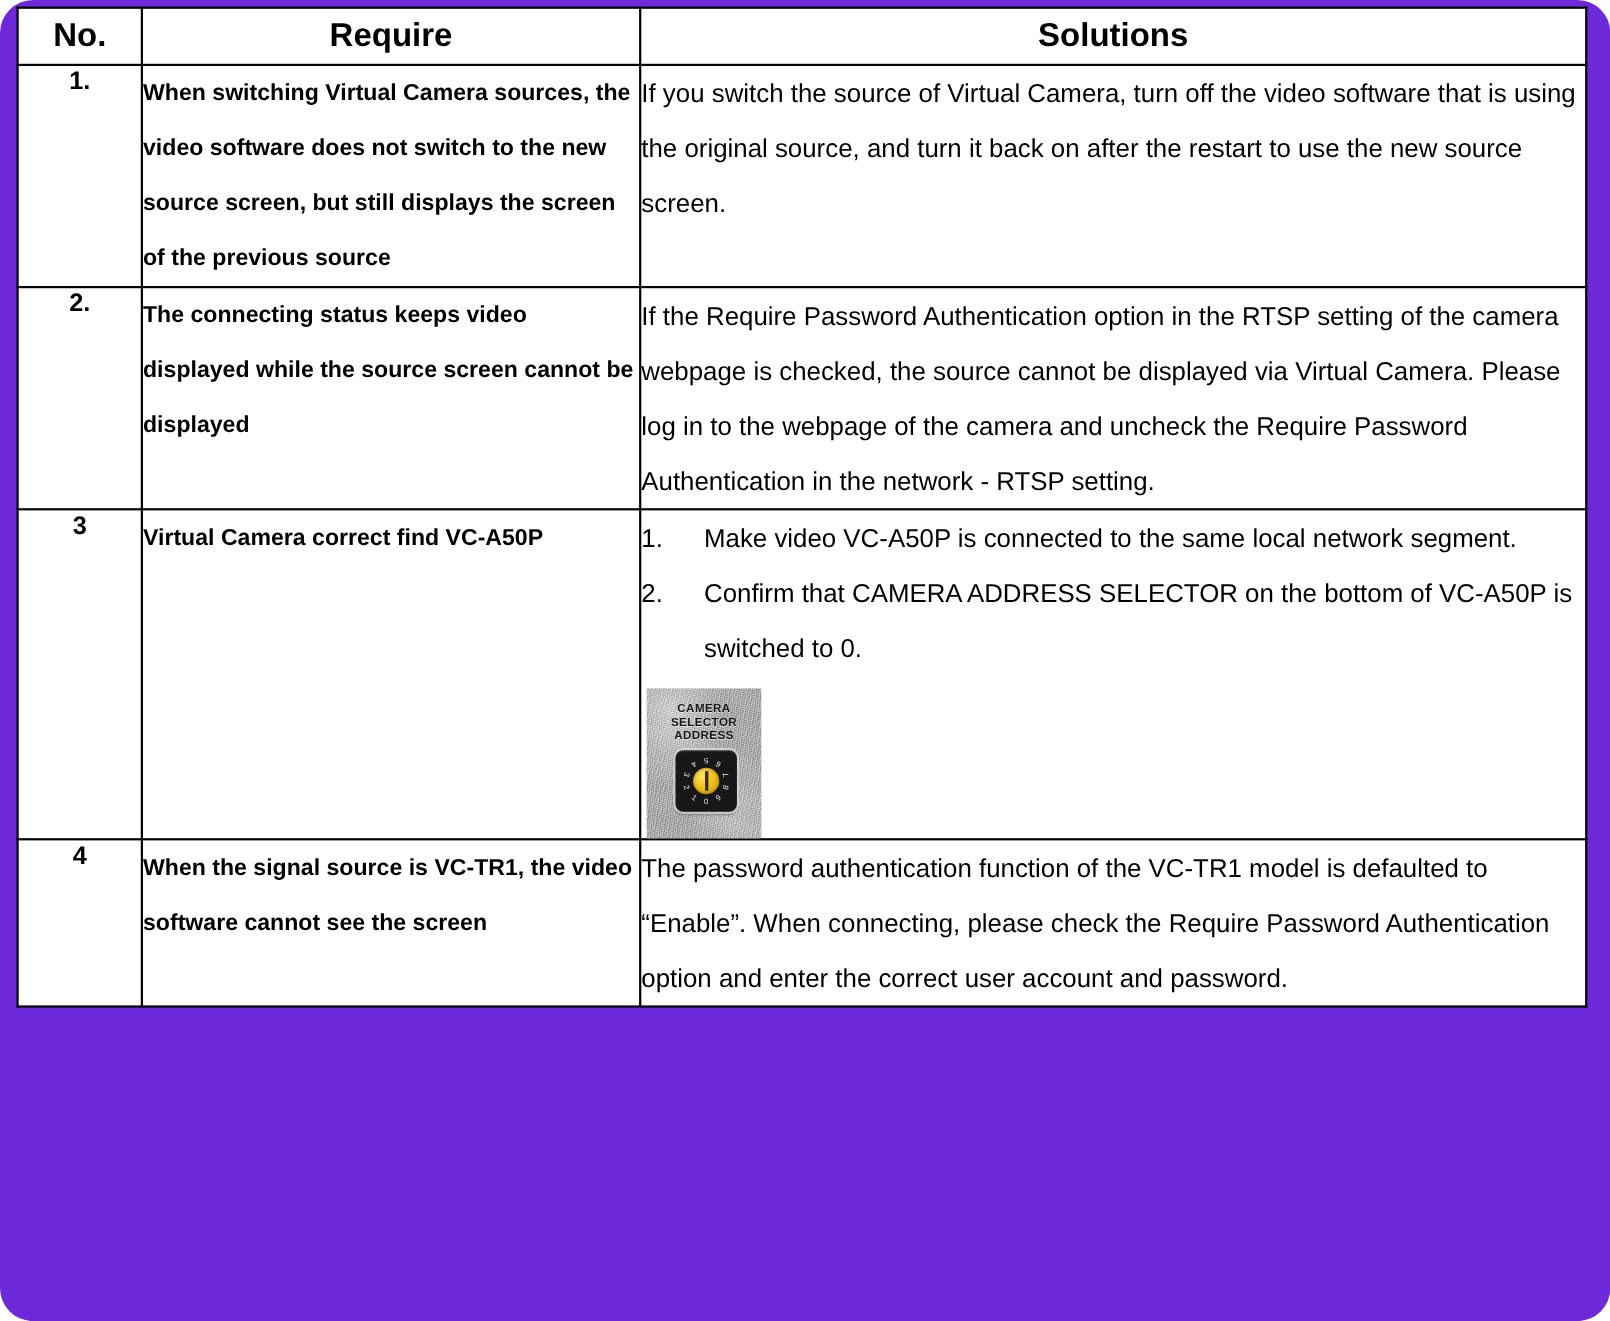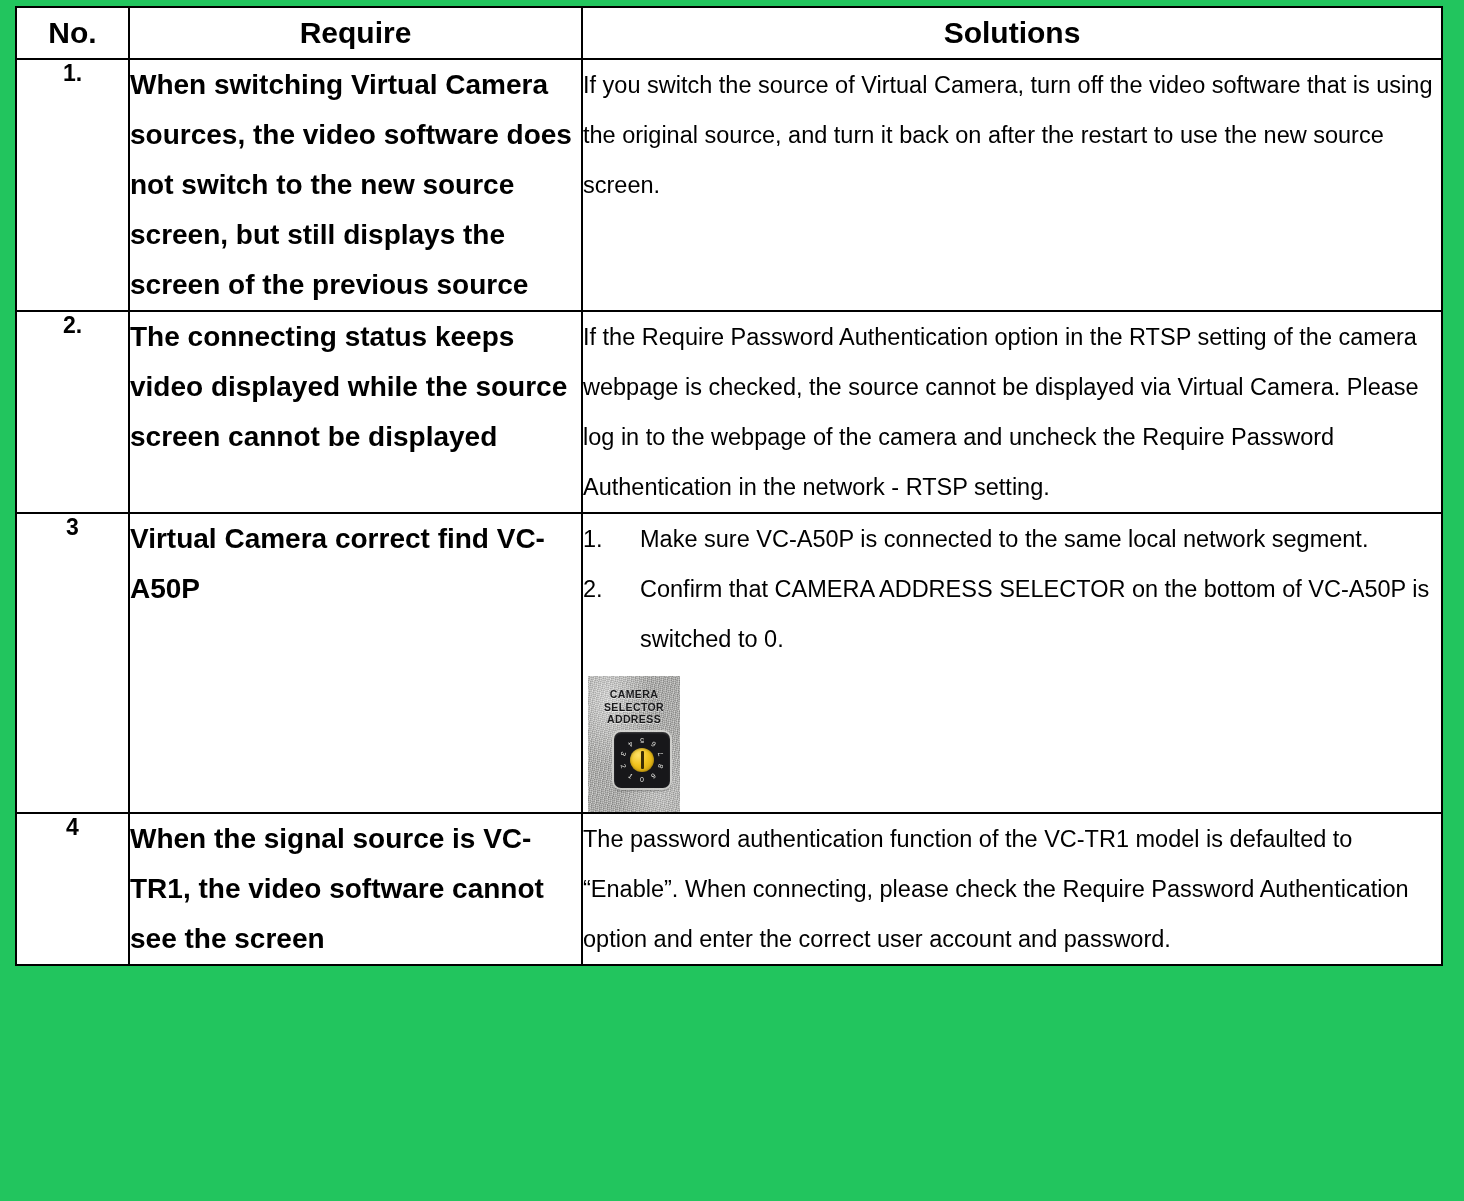--- a/index.html
+++ b/index.html
@@ -13,21 +13,22 @@
     height: 1201px;
     font-family: "Liberation Sans", sans-serif;
     color: #000000;
     overflow: hidden;
   }
 
   .page {
     position: relative;
     width: 1464px;
     height: 1201px;
-    background: #22c55e;
+    background: #6d28d9;
+    border-radius: 30px;
   }
 
   table.tbl {
     position: absolute;
     left: 15px;
     top: 6px;
     width: 1426px;
     border-collapse: collapse;
     table-layout: fixed;
   }
@@ -61,21 +62,21 @@
   td.no-cell {
     text-align: center;
     font-weight: bold;
     font-size: 23px;
     padding-top: 14px;
   }
 
   
   td.prob-cell {
     font-weight: bold;
-    font-size: 28px;
+    font-size: 21px;
     line-height: 50px;
     padding: 8px 10px 10px 16px;
     text-align: left;
   }
   td.prob-cell .ptext {
     display: block;
   }
 
   
   td.sol-cell {
@@ -108,21 +109,21 @@
     text-align: left;
   }
 
   
   .photo-wrap {
     margin-top: 12px;
     margin-left: 5px;
   }
   .photo {
     position: relative;
-    width: 92px;
+    width: 104px;
     height: 136px;
     overflow: hidden;
     background:
       radial-gradient(ellipse at 22% 18%, rgba(255,255,255,0.55) 0%, rgba(255,255,255,0) 42%),
       radial-gradient(ellipse at 78% 86%, rgba(255,255,255,0.30) 0%, rgba(255,255,255,0) 40%),
       repeating-linear-gradient(97deg,
          #b9b9b7 0px, #b9b9b7 1px,
          #a8a8a6 1px, #a8a8a6 2px,
          #c6c6c3 2px, #c6c6c3 3px,
          #9e9e9c 3px, #9e9e9c 4px),
@@ -251,21 +252,21 @@
 
       <tr>
         <td class="no-cell">3</td>
         <td class="prob-cell">
           <span class="ptext">Virtual Camera correct find VC-A50P</span>
         </td>
         <td class="sol-cell">
           <ol class="num-list">
             <li>
               <span class="marker">1.</span>
-              <span class="body">Make sure VC-A50P is connected to the same local network segment.</span>
+              <span class="body">Make video VC-A50P is connected to the same local network segment.</span>
             </li>
             <li>
               <span class="marker">2.</span>
               <span class="body">Confirm that CAMERA ADDRESS SELECTOR on the bottom of VC-A50P is switched to 0.</span>
             </li>
           </ol>
           <div class="photo-wrap">
             <div class="photo">
               <div class="grain"></div>
               <div class="caption">

